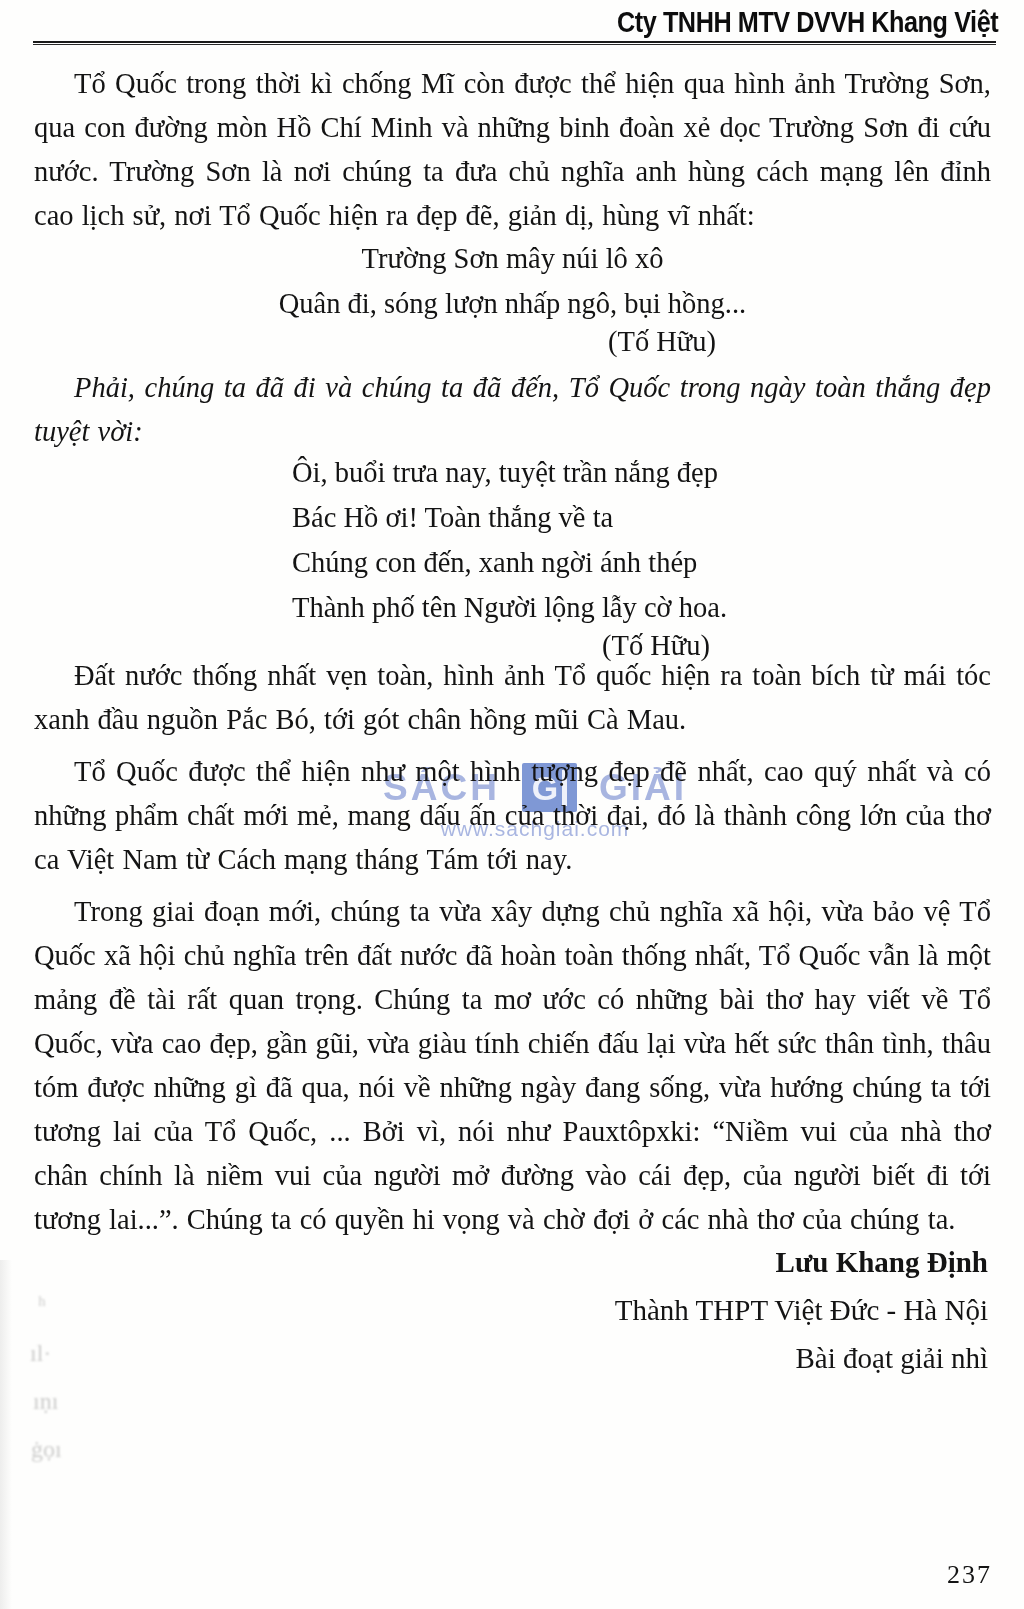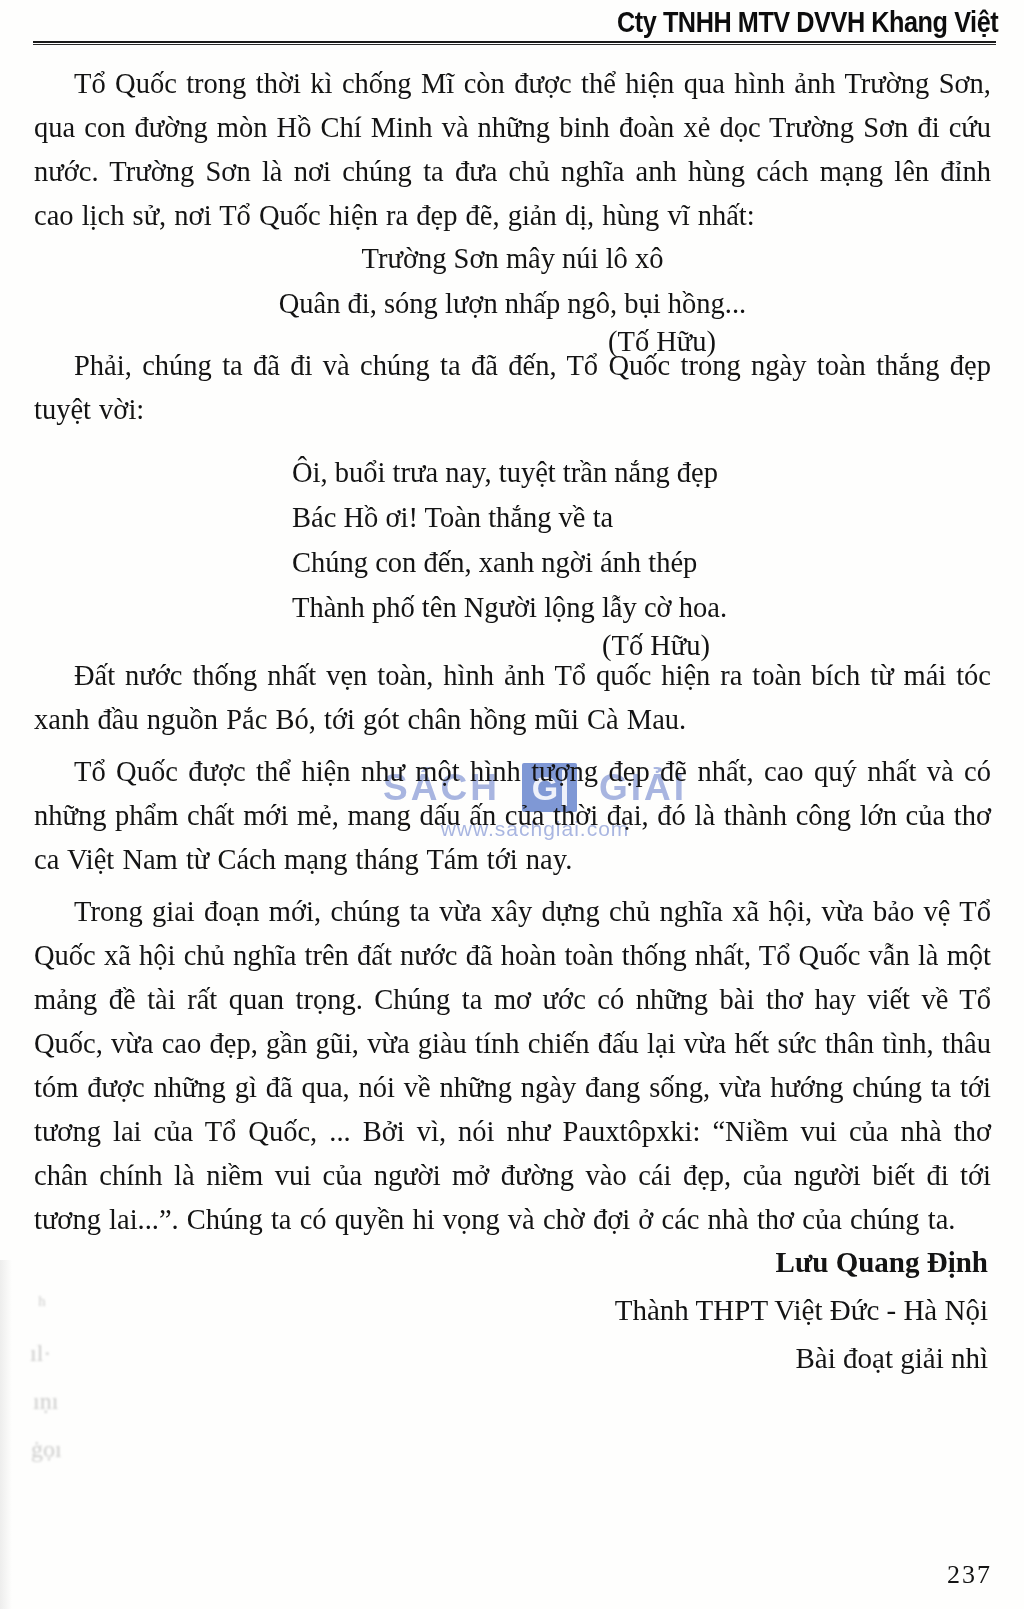--- a/index.html
+++ b/index.html
@@ -53,21 +53,21 @@
     color:#a9b6e1;
   }
   
   .para{
     position:absolute;left:34px;width:957px;
     font-size:28.5px;line-height:44px;
     text-align:justify;text-indent:40px;
     z-index:1;word-spacing:1px;
   }
   .p1{top:62px;}
-  .p2{top:344px;}
+  .p2{top:366px;font-style:italic;}
   .p3{top:654px;}
   .p4{top:750px;}
   .p5{top:890px;}
   .poem{
     position:absolute;z-index:1;
     font-size:28.5px;line-height:45px;white-space:nowrap;
   }
   .poem1{top:236px;left:34px;width:957px;text-align:center;}
   .poem2{top:450px;left:292px;text-align:left;}
   .attribution{
@@ -136,21 +136,21 @@
   </div>
   <div class="attribution attr2">(Tố Hữu)</div>
 
   <div class="para p3">Đất nước thống nhất vẹn toàn, hình ảnh Tổ quốc hiện ra toàn bích từ mái tóc xanh đầu nguồn Pắc Bó, tới gót chân hồng mũi Cà Mau.</div>
 
   <div class="para p4">Tổ Quốc được thể hiện như một hình tượng đẹp đẽ nhất, cao quý nhất và có những phẩm chất mới mẻ, mang dấu ấn của thời đại, đó là thành công lớn của thơ ca Việt Nam từ Cách mạng tháng Tám tới nay.</div>
 
   <div class="para p5">Trong giai đoạn mới, chúng ta vừa xây dựng chủ nghĩa xã hội, vừa bảo vệ Tổ Quốc xã hội chủ nghĩa trên đất nước đã hoàn toàn thống nhất, Tổ Quốc vẫn là một mảng đề tài rất quan trọng. Chúng ta mơ ước có những bài thơ hay viết về Tổ Quốc, vừa cao đẹp, gần gũi, vừa giàu tính chiến đấu lại vừa hết sức thân tình, thâu tóm được những gì đã qua, nói về những ngày đang sống, vừa hướng chúng ta tới tương lai của Tổ Quốc, ... Bởi vì, nói như Pauxtôpxki: “Niềm vui của nhà thơ chân chính là niềm vui của người mở đường vào cái đẹp, của người biết đi tới tương lai...”. Chúng ta có quyền hi vọng và chờ đợi ở các nhà thơ của chúng ta.</div>
 
   <div class="signature">
-    <div class="sig-name">Lưu Quang Định</div>
+    <div class="sig-name">Lưu Khang Định</div>
     <div>Thành THPT Việt Đức - Hà Nội</div>
     <div>Bài đoạt giải nhì</div>
   </div>
 
   <div class="page-number">237</div>
 
   <div class="edge-shade"></div>
   <div class="smudge" style="left:38px;top:1292px;">ʰ</div>
   <div class="smudge" style="left:30px;top:1340px;">ıl·</div>
   <div class="smudge" style="left:33px;top:1388px;">ıṇı</div>

